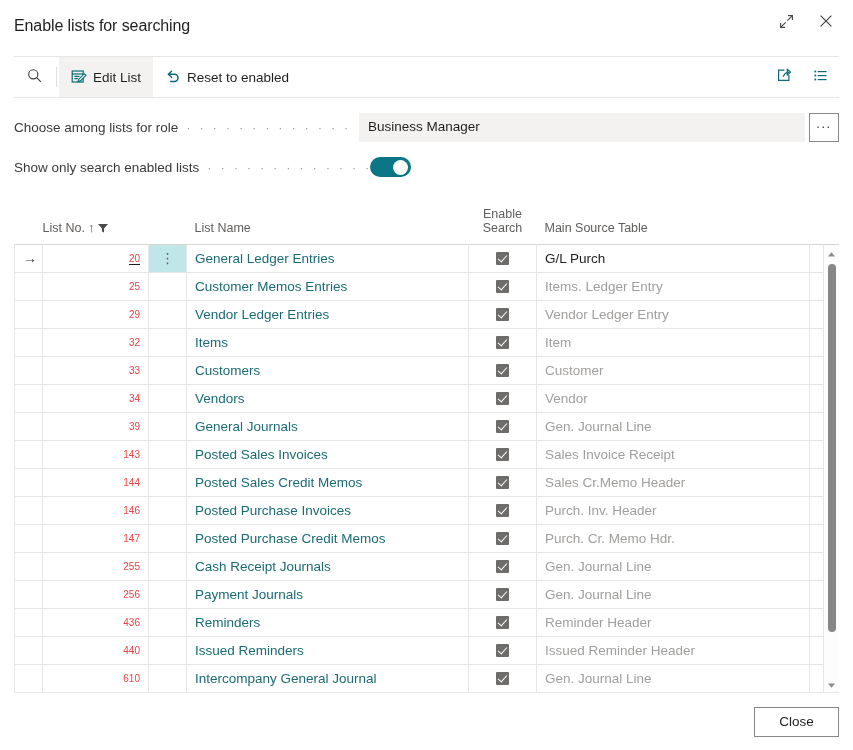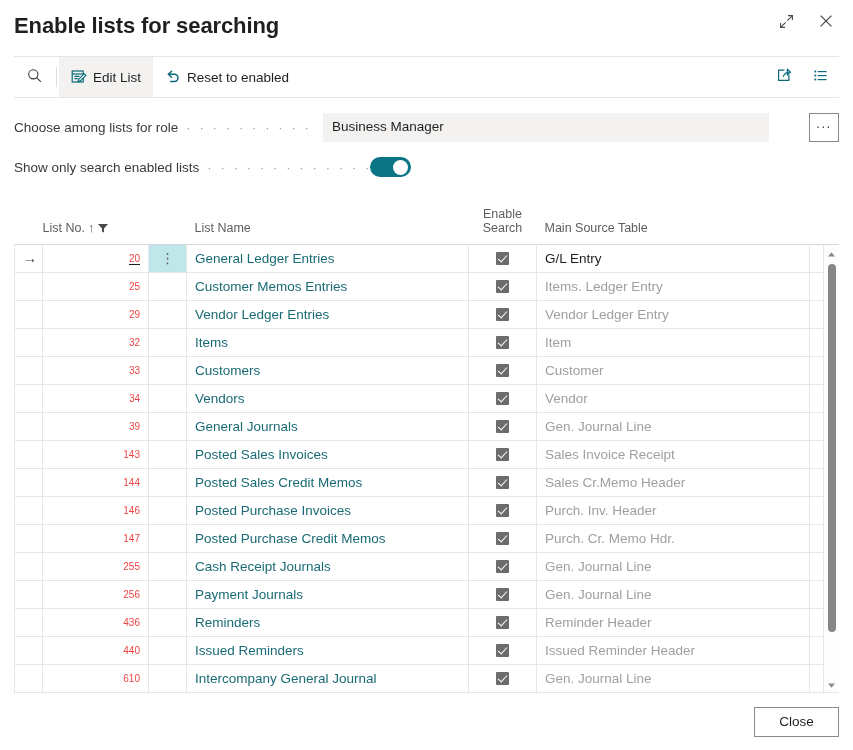--- a/index.html
+++ b/index.html
@@ -14,22 +14,22 @@
 
   
   .titlebar {
     position: relative;
     height: 50px;
     display: flex;
     align-items: center;
     padding: 0 14px 0 14px;
   }
   .dialog-title {
-    font-size: 22px;
-    font-weight: 700;
+    font-size: 16px;
+    font-weight: 400;
     color: #201f1e;
     letter-spacing: -0.1px;
     line-height: 1;
     padding-top: 2px;
   }
   .titlebar-actions {
     position: absolute;
     right: 10px;
     top: 7px;
     display: flex;
@@ -114,21 +114,20 @@
     line-height: 1;
     letter-spacing: 2.6px;
     white-space: nowrap;
     align-self: center;
     height: auto;
     margin-right: 6px;
   }
   .field-control-wrap {
     display: flex;
     align-items: center;
-    gap: 36px;
   }
   .lookup-input {
     width: 446px;
     height: 29px;
     background: #f3f2f1;
     border: none;
     border-bottom: 1px solid #f3f2f1;
     display: flex;
     align-items: center;
     padding: 0 9px;
@@ -450,21 +449,21 @@
         <th></th>
       </tr>
     </thead>
     <tbody id="grid-body">
         <tr>
           <td class="c-ind"><span style="font-size: 14px;">→</span></td>
           <td class="c-num"><span class="underlined">20</span></td>
           <td class="c-dots sel"><span>⋮</span></td>
           <td class="c-name">General Ledger Entries</td>
           <td class="c-chk"><span class="cbx"></span></td>
-          <td class="c-src strong">G/L Entry</td>
+          <td class="c-src strong">G/L Purch</td>
           <td style="border-right: none;"></td>
         </tr>
         <tr>
           <td class="c-ind"></td>
           <td class="c-num">25</td>
           <td class="c-dots"></td>
           <td class="c-name">Customer Memos Entries</td>
           <td class="c-chk"><span class="cbx"></span></td>
           <td class="c-src">Items. Ledger Entry</td>
           <td style="border-right: none;"></td>

